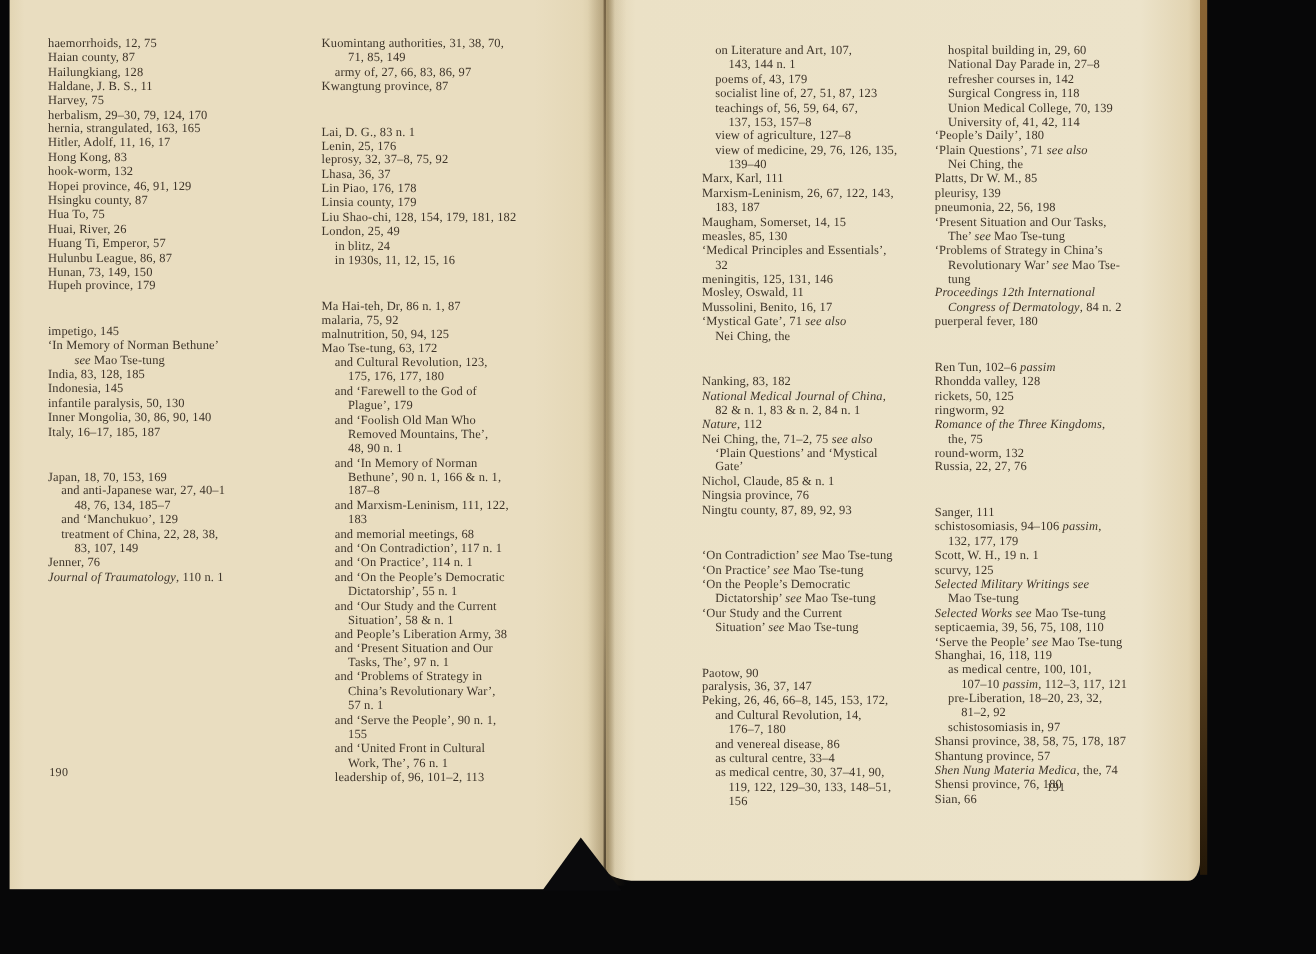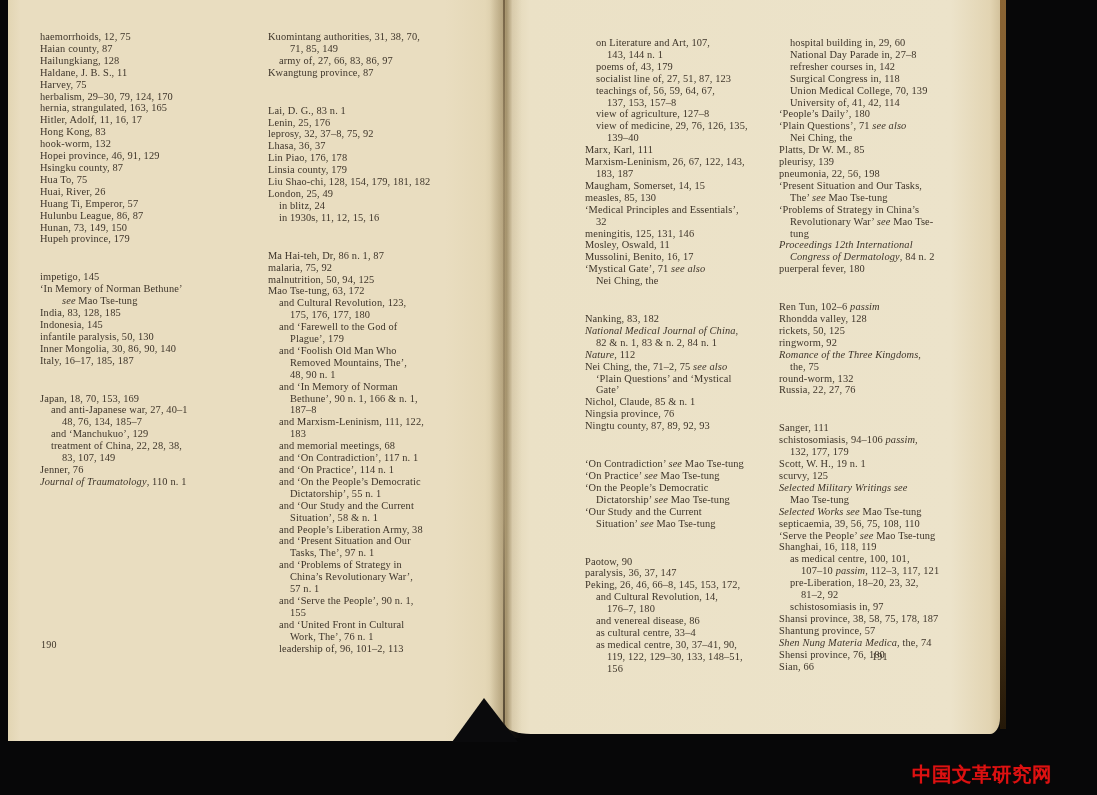--- a/index.html
+++ b/index.html
@@ -292,14 +292,13 @@
       <div class="line"><span class="it">Shen Nung Materia Medica</span><span>, the, 74</span></div>
       <div class="line">Shensi province, 76, 180</div>
       <div class="line">Sian, 66</div>
     </div>
   </div>
 
 <div class="page-num" id="pn-left">190</div>
 <div class="page-num" id="pn-right">191</div>
 
 <div class="watermark">
-  <span>中国文革研究网</span>
 </div>
 
 </body></html>

